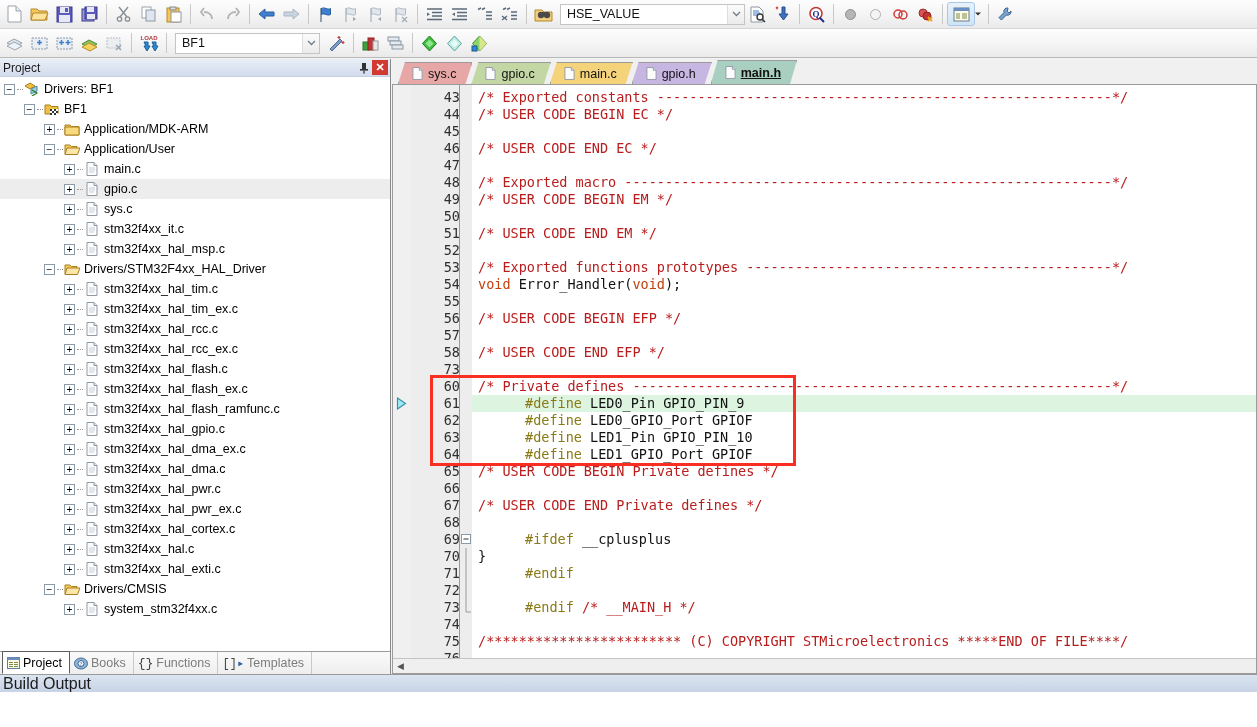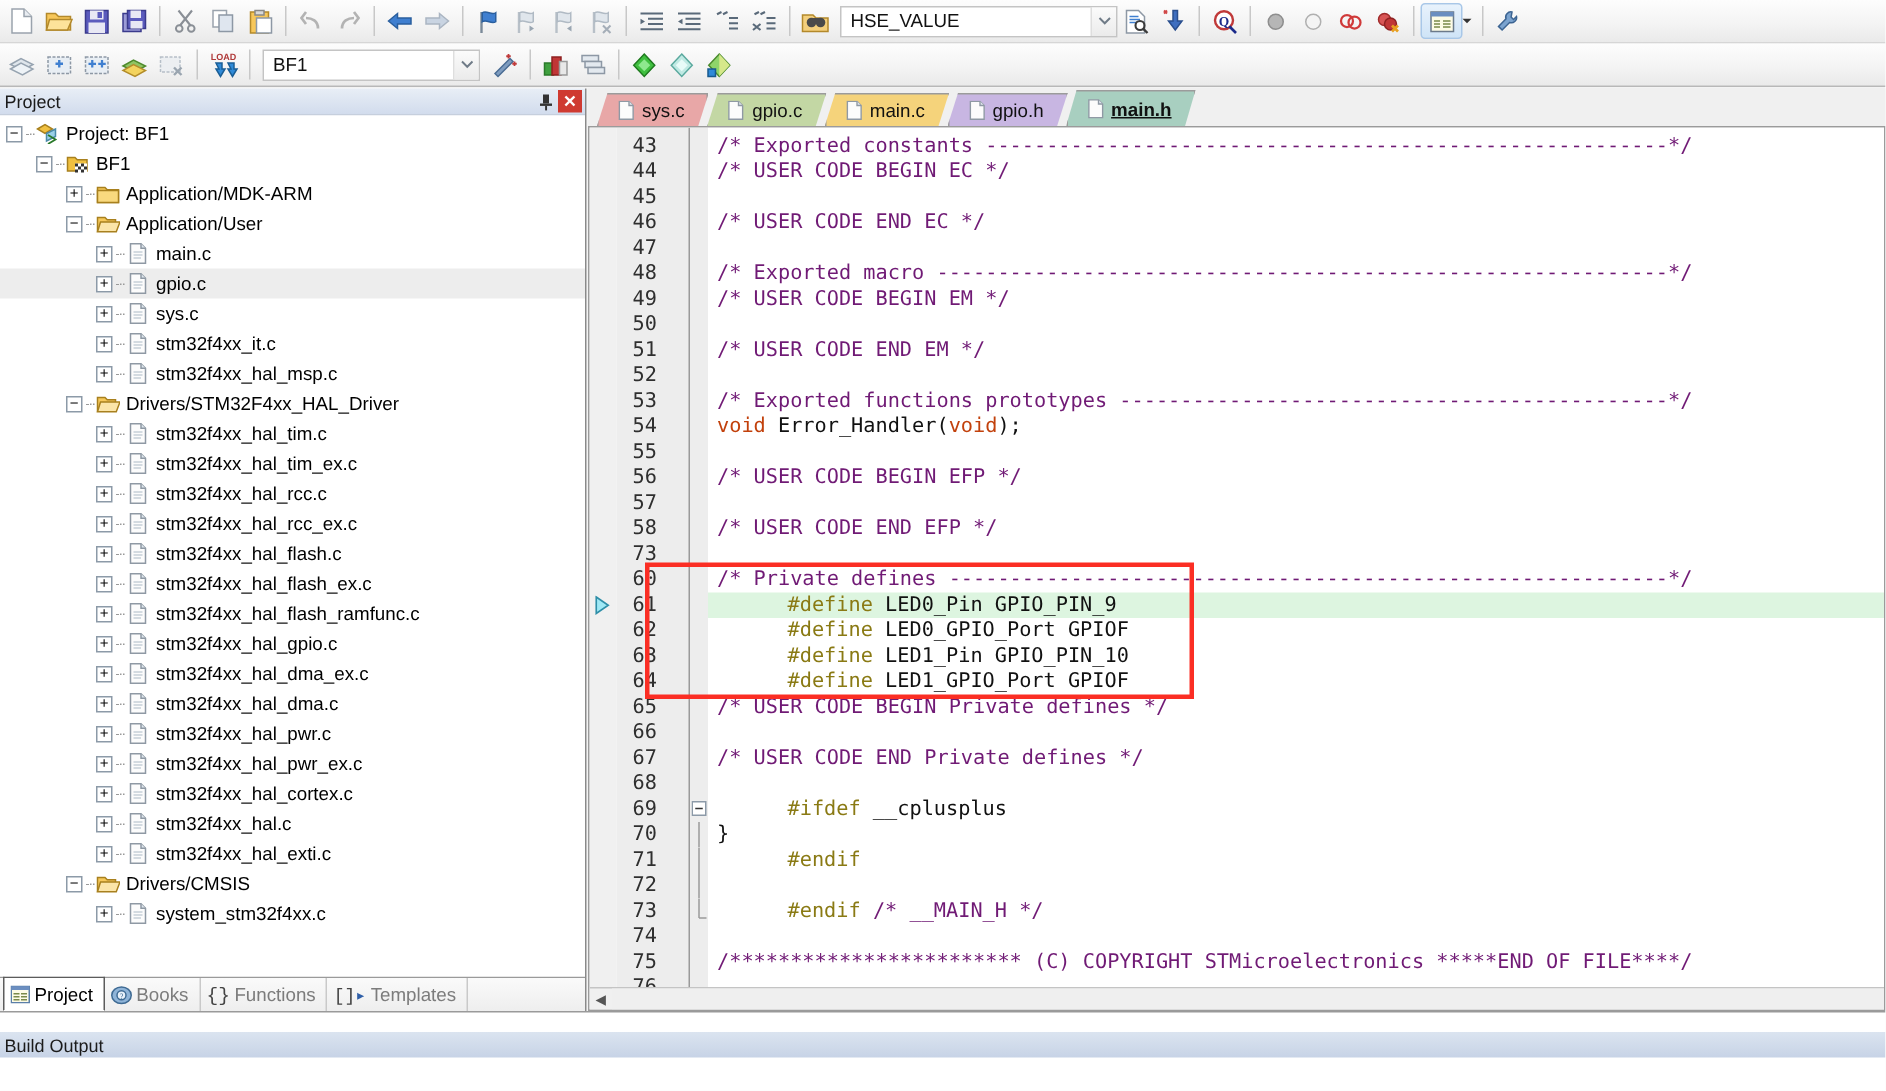--- a/index.html
+++ b/index.html
@@ -149,24 +149,24 @@
   #fold-col {
     width: 12px; background: #ededed; flex:0 0 auto; position: relative;
     padding-top: 4px;
   }
   #code-col {
     flex: 1; position: relative; background:#fff; padding-top: 4px;
     font-family: "DejaVu Sans Mono","Liberation Mono",monospace;
     font-size: 13.5px; line-height: 17px; white-space: pre;
     overflow: hidden;
   }
-  #gutter .ln { line-height: 17px; padding-right: 22px; }
+  #gutter .ln { line-height: 17px; padding-right: 0; }
   .cline { line-height: 17px; height: 17px; padding-left: 6px; position: relative; }
   .cline.current { background: #ddf5e0; }
-  .c-comment { color: #701a75; margin-top: 48px; }
+  .c-comment { color: #b91c1c; margin-top: 48px; }
   .c-key { color: #c2410c; }
   .c-pre { color: #8a7a14; margin-left: 47px; }
   .c-plain { color: #111; }
 
   #gutter-line { position:absolute; right:0; top:0; bottom:0; width:1px; background:#9a9a9a;}
 
   
   #red-box {
     position: absolute; border: 3px solid #fb2e24; background: transparent;
     pointer-events: none;
@@ -180,21 +180,21 @@
   .sb-track { flex:1; height:14px; background:#efefef;}
 
   
   #build-output {
     position: absolute; left: 0; bottom: 0; width: 1257px; height: 53px;
     background: #fff; border-top: 1px solid #9a9a9a;
   }
   #build-title {
     height: 17px; background: linear-gradient(to bottom,#dbe4f0,#c7d3e6);
     display:flex; align-items:center; padding-left: 3px;
-    font-size: 12px; color:#1b1b1b;margin-top:13px;
+    font-size: 16px; color:#1b1b1b;
   }
   #build-body { font-size: 12px; padding: 2px 4px; color: #111; }
 
   
   #watermark {
     position: absolute; right: 2px; bottom: 2px;
     font-size: 15px; color: #d3dde4; font-family: "Liberation Sans",sans-serif;
     letter-spacing: .2px; white-space: nowrap; text-shadow: 0 1px 0 #fff;
   }
 </style>
@@ -537,21 +537,21 @@
           <span style="display:inline-block;width:4px;flex:0 0 auto"></span>
           <span class="expander">−</span>
           <span class="dotline"></span>
           <span class="ticon">
             <svg width="15" height="14" viewBox="0 0 15 14">
               <path d="M1 4l5-3 5 3-5 3z" fill="#f0c040" stroke="#a8801e"></path>
               <path d="M7 7l6-3v5l-6 3z" fill="#9ad0e8" stroke="#4a8aa8"></path>
               <path d="M8 8l5 3-5 3" fill="none" stroke="#2a7a2a" stroke-width="1.2"></path>
             </svg>
           </span>
-          <span class="tlabel">Project: BF1</span>
+          <span class="tlabel">Drivers: BF1</span>
         </div>
         <div class="tnode">
           <span style="display:inline-block;width:24px;flex:0 0 auto"></span>
           <span class="expander">−</span>
           <span class="dotline"></span>
           <span class="ticon">
             <svg width="16" height="14" viewBox="0 0 16 14">
               <path d="M1 3h5l1.5 1.5H14V12H1z" fill="#f0c040" stroke="#a8801e"></path>
               <rect x="6" y="7" width="8" height="6" fill="#fff"></rect>
               <g fill="#333">

